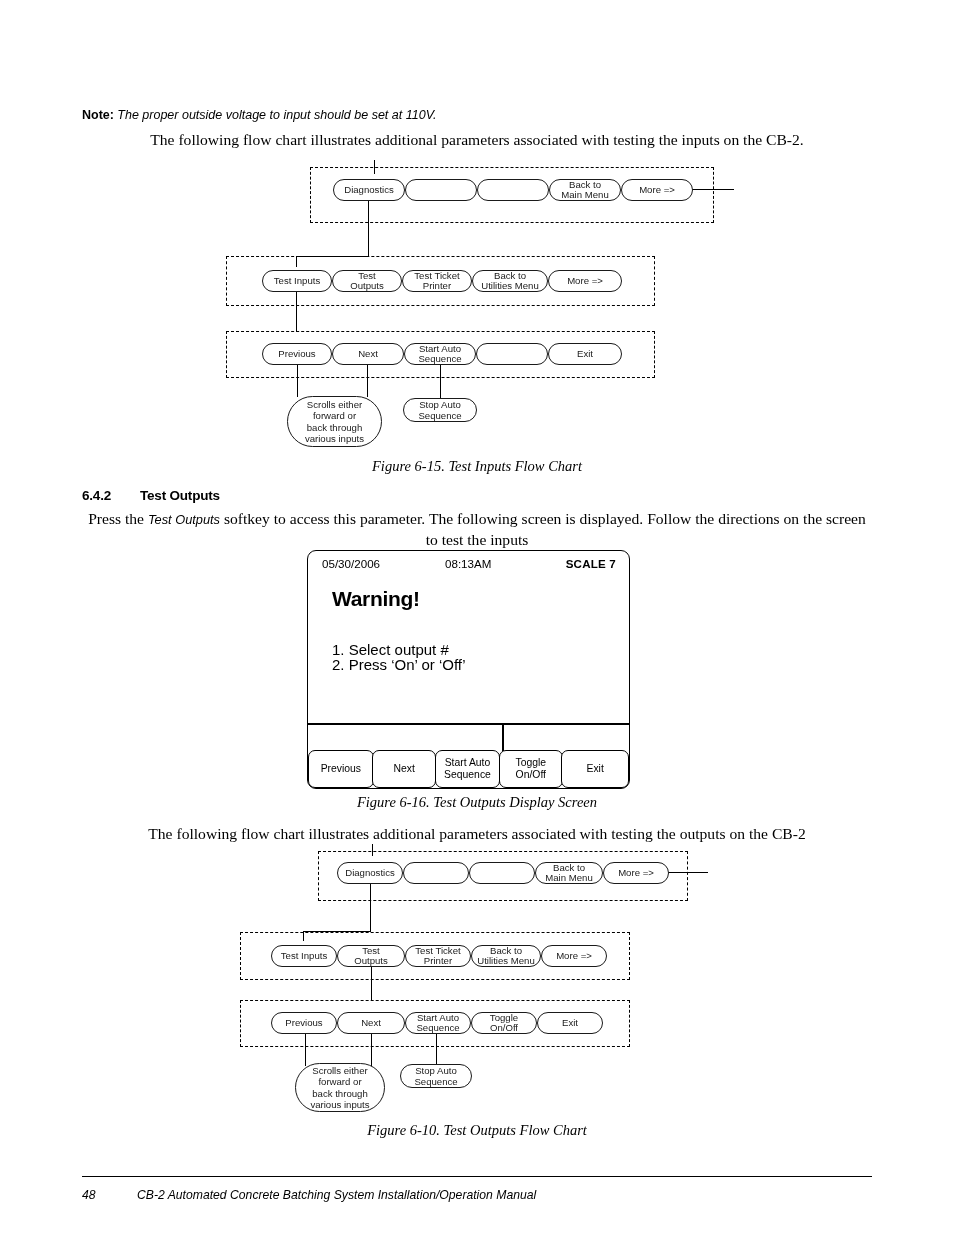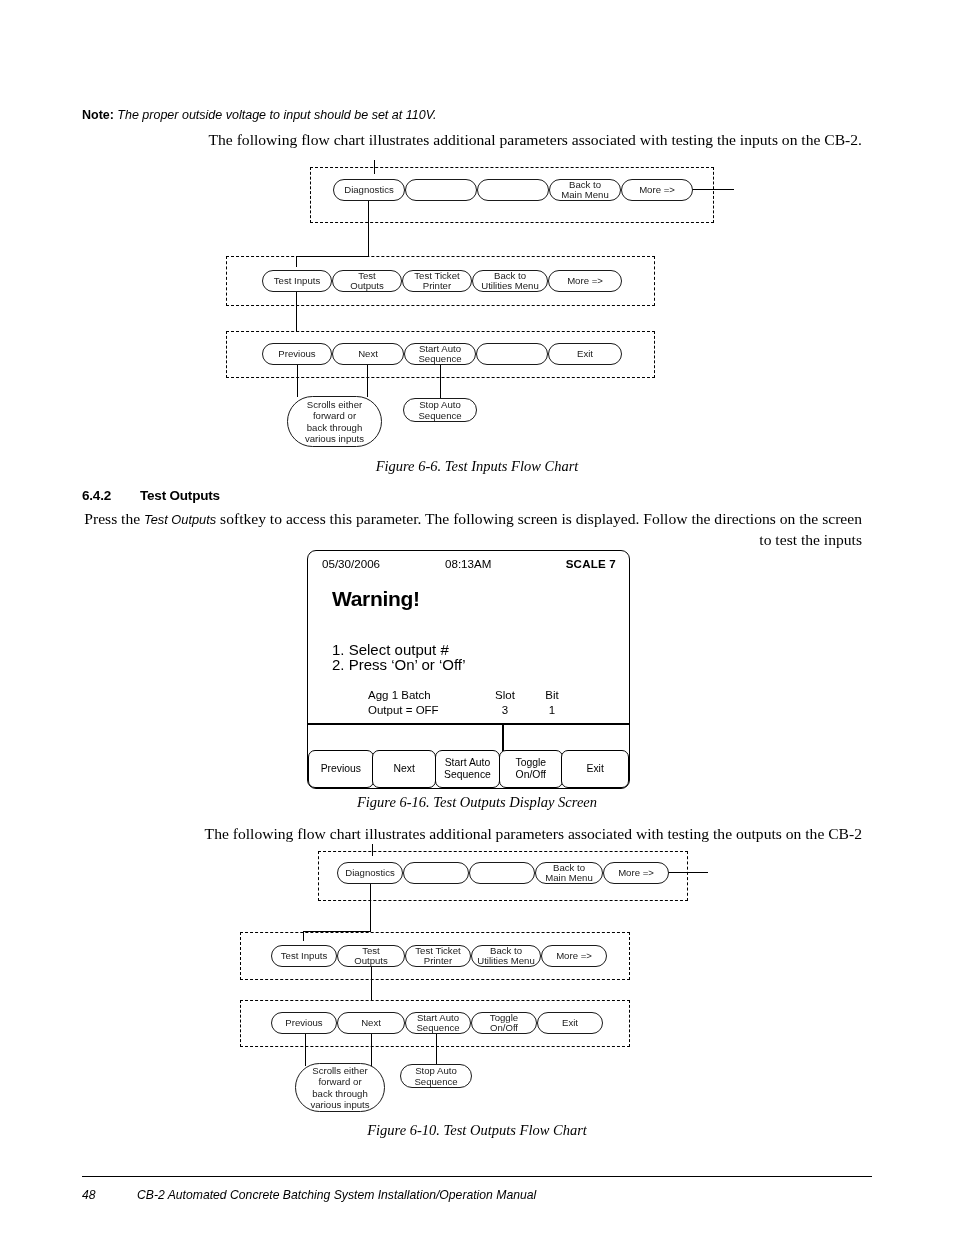--- a/index.html
+++ b/index.html
@@ -32,25 +32,25 @@
     margin-top: 12px;
   }
   .note-text {
     font-family: "Liberation Sans", sans-serif;
     font-style: italic;
     font-size: 12.5px;
   }
 
   .body-para {
     position: absolute;
-    left: 72px;
+    left: 82px;
     font-size: 15.6px;
     line-height: 20px;
     width: 790px;
-    text-align: right;
+    text-align: center;
   }
   .body-para .ital {
     font-family: "Liberation Sans", sans-serif;
     font-style: italic;
     font-size: 12.8px;
   }
 
   .fig-caption {
     position: absolute;
     left: 0;
@@ -280,53 +280,41 @@
   <div class="ln-v" style="left:440px; top:365px; height:34px;"></div>
 
   <div class="oval" style="left:287px; top:396px; width:95px; height:51px;">Scrolls either
 forward or
 back through
 various inputs</div>
   <div class="oval" style="left:403px; top:398px; width:74px; height:24px;">Stop Auto
 Sequence</div>
 </div>
 
-<div class="fig-caption" style="top:458px;">Figure 6-6. Test Inputs Flow Chart</div>
+<div class="fig-caption" style="top:458px;">Figure 6-15. Test Inputs Flow Chart</div>
 
 <div class="sec-head" style="top:488px;">
   <span class="num">6.4.2</span><span>Test Outputs</span>
 </div>
 
 <div class="body-para" style="top:509px;"><span>Press the </span><span class="ital">Test Outputs</span><span> softkey to access this parameter. The following screen is displayed. Follow the directions on the screen to test the inputs</span></div>
 
 <div class="screen" style="left:307px; top:550px; width:323px; height:239px;">
 
   <div class="scr-row-top">
     <span class="scr-date">05/30/2006</span>
     <span class="scr-time">08:13AM</span>
     <span class="scr-scale">SCALE 7</span>
   </div>
 
   <div class="scr-warning">Warning!</div>
 
   <div class="scr-steps">1. Select output #
 2. Press ‘On’ or ‘Off’</div>
 
-  <div class="scr-data">
-    <div class="dr">
-      <span class="c1">Agg 1 Batch</span>
-      <span class="c2 ctr">Slot</span>
-      <span class="c3 ctr">Bit</span>
-    </div>
-    <div class="dr">
-      <span class="c1">Output = OFF</span>
-      <span class="c2 ctr">3</span>
-      <span class="c3 ctr">1</span>
-    </div>
-  </div>
 
   <div class="scr-divider" style="top:172px;"></div>
   <div class="scr-tick" style="left:194px; top:172px; height:28px;"></div>
 
   <div class="scr-softkeys" style="top:199px; height:38px;">
     <div class="scr-sk" style="width:66px;">Previous</div>
     <div class="scr-sk" style="width:64px;">Next</div>
     <div class="scr-sk" style="width:66px;">Start Auto
 Sequence</div>
     <div class="scr-sk" style="width:64px;">Toggle

